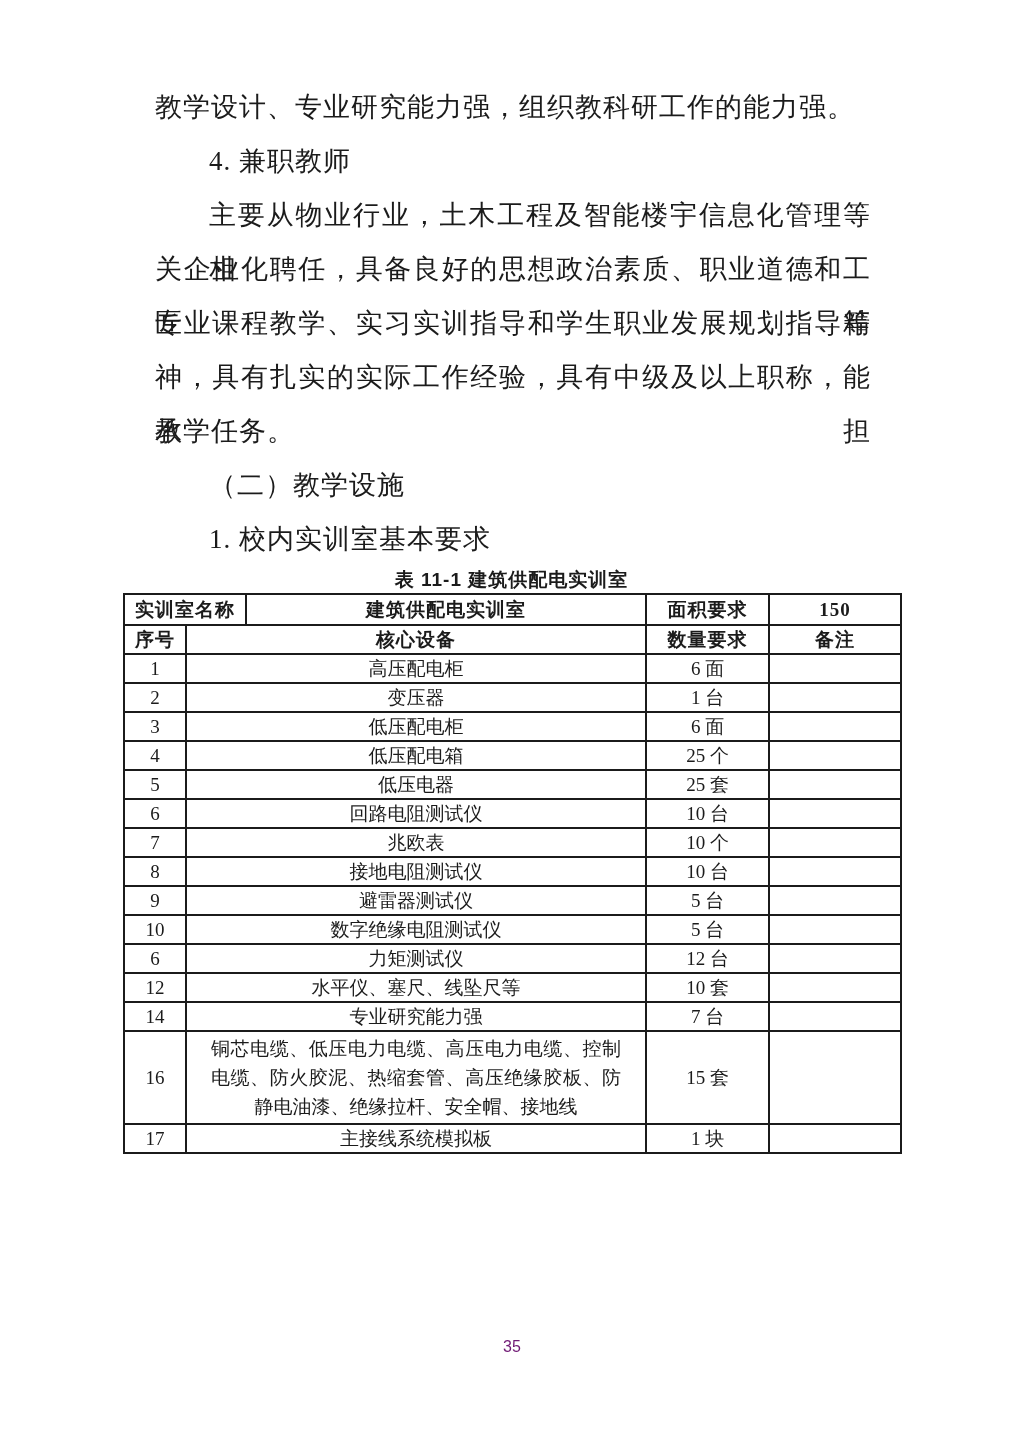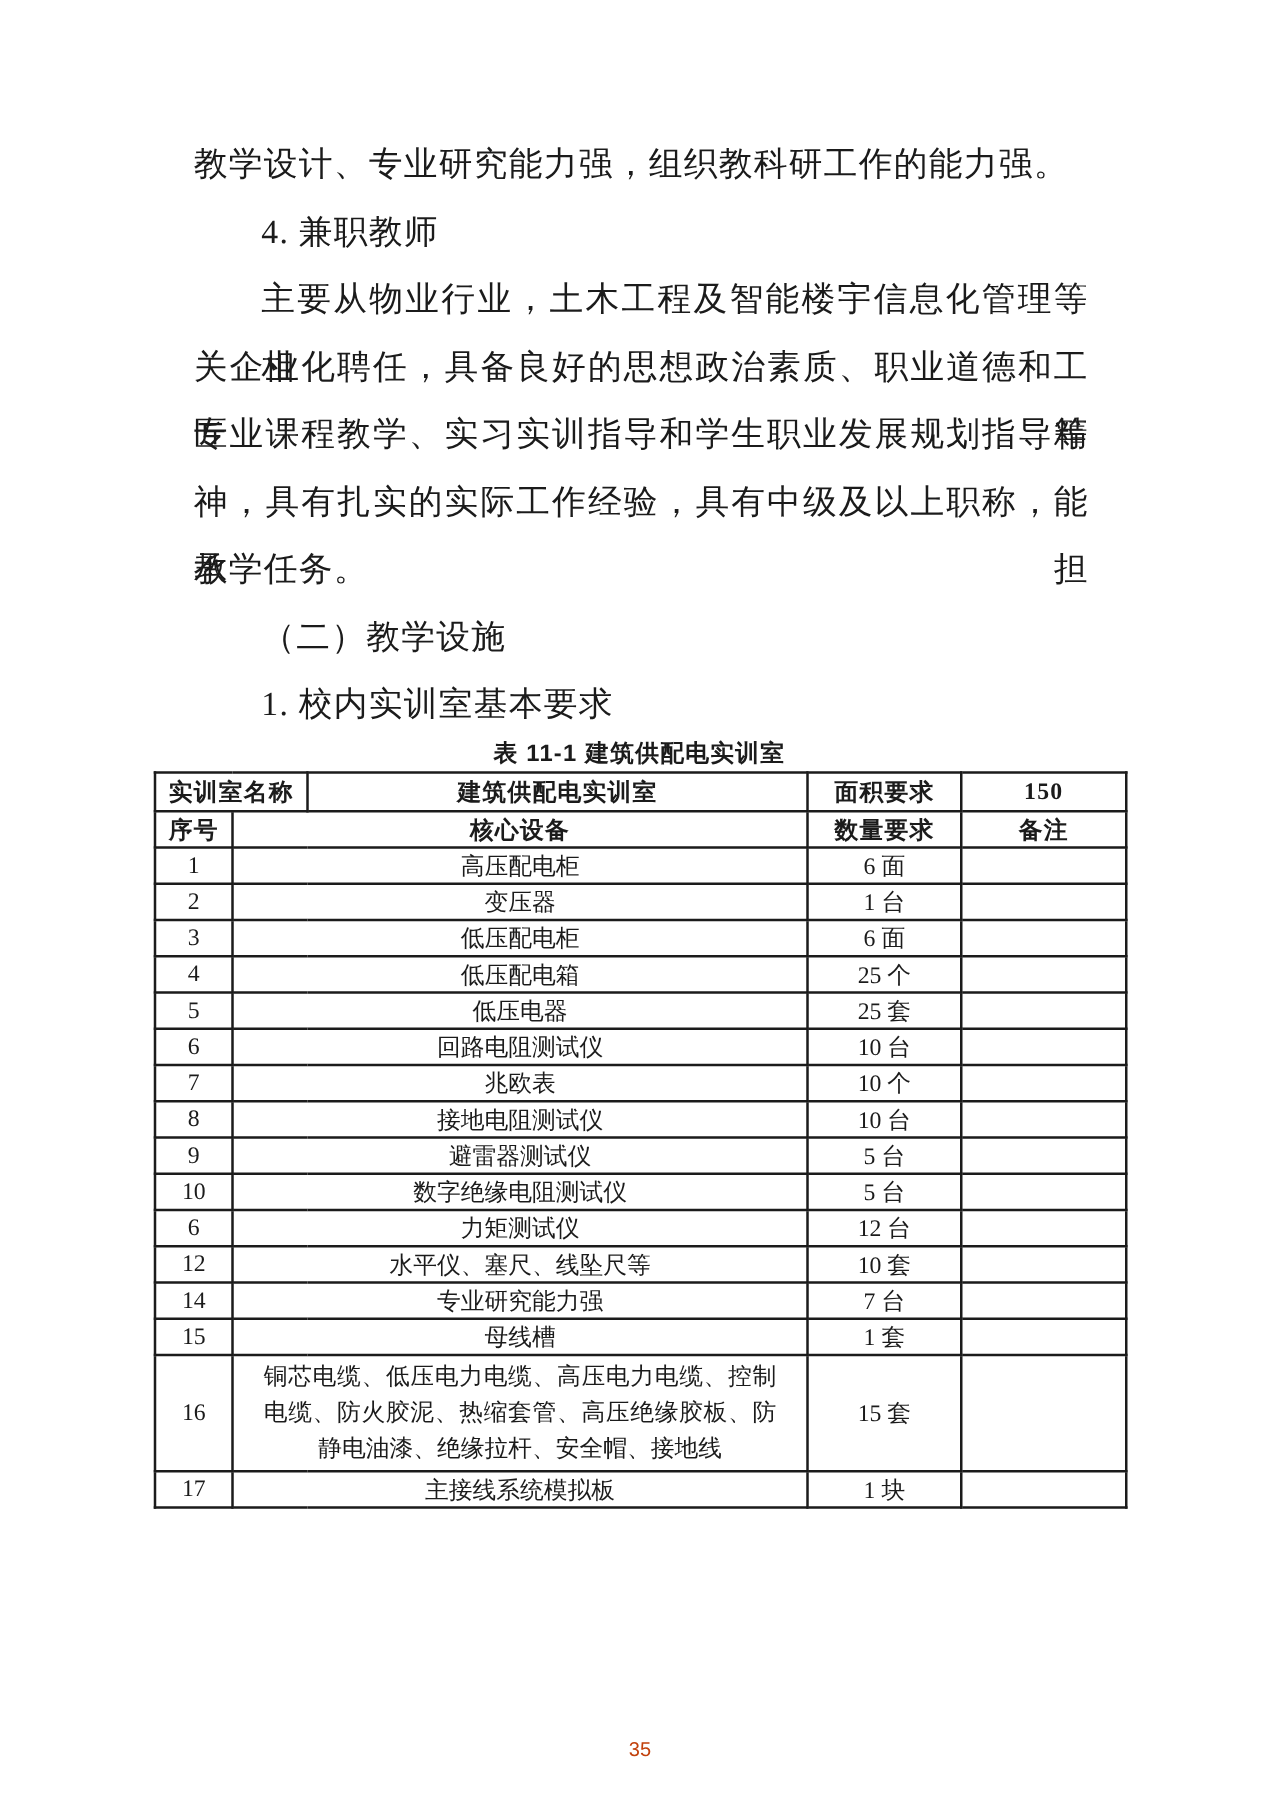--- a/index.html
+++ b/index.html
@@ -6,21 +6,21 @@
   html, body { background: #ffffff; }
   body {
     width: 1024px; height: 1447px;
     position: relative; overflow: hidden;
     font-family: "Liberation Serif", "DejaVu Serif", serif;
     color: #1b1b1b;
   }
 
   
   .doc-text {
-    padding-top: 104px;
+    padding-top: 80px;
     margin-left: 155px;
     width: 716px;
   }
   .text-line {
     font-size: 27px;
     line-height: 54px;
     height: 54px;
     letter-spacing: 1px;
     white-space: normal;
   }
@@ -75,26 +75,26 @@
     text-align: justify;
     text-align-last: center;
     text-justify: inter-character;
     padding: 2px 24px;
     line-height: 29px;
   }
 
   
   .page-number {
     position: absolute;
-    top: 1392px; left: 0;
+    top: 1338px; left: 0;
     width: 100%;
     text-align: center;
     font-family: "Liberation Sans", sans-serif;
     font-size: 16px;
-    color: #c2410c;
+    color: #701a75;
   }
 </style>
 </head>
 <body>
 
 <div class="doc-text">
     <div class="text-line">教学设计、专业研究能力强，组织教科研工作的能力强。</div>
     <div class="text-line indent">4. 兼职教师</div>
     <div class="text-line indent fill">主要从物业行业，土木工程及智能楼宇信息化管理等相</div>
     <div class="text-line fill">关企业化聘任，具备良好的思想政治素质、职业道德和工匠 精</div>
@@ -199,26 +199,20 @@
     <td colspan="2" class="cell-equipment">水平仪、塞尺、线坠尺等</td>
     <td class="cell-qty">10 套</td>
     <td class="cell-remark"></td>
   </tr>
       <tr>
     <td class="cell-no">14</td>
     <td colspan="2" class="cell-equipment">专业研究能力强</td>
     <td class="cell-qty">7 台</td>
     <td class="cell-remark"></td>
   </tr>
-      <tr>
-    <td class="cell-no">15</td>
-    <td colspan="2" class="cell-equipment">母线槽</td>
-    <td class="cell-qty">1 套</td>
-    <td class="cell-remark"></td>
-  </tr>
       <tr class="tall">
     <td class="cell-no">16</td>
     <td colspan="2" class="cell-equipment">铜芯电缆、低压电力电缆、高压电力电缆、控制电缆、防火胶泥、热缩套管、高压绝缘胶板、防静电油漆、绝缘拉杆、安全帽、接地线</td>
     <td class="cell-qty">15 套</td>
     <td class="cell-remark"></td>
   </tr>
       <tr>
     <td class="cell-no">17</td>
     <td colspan="2" class="cell-equipment">主接线系统模拟板</td>
     <td class="cell-qty">1 块</td>

